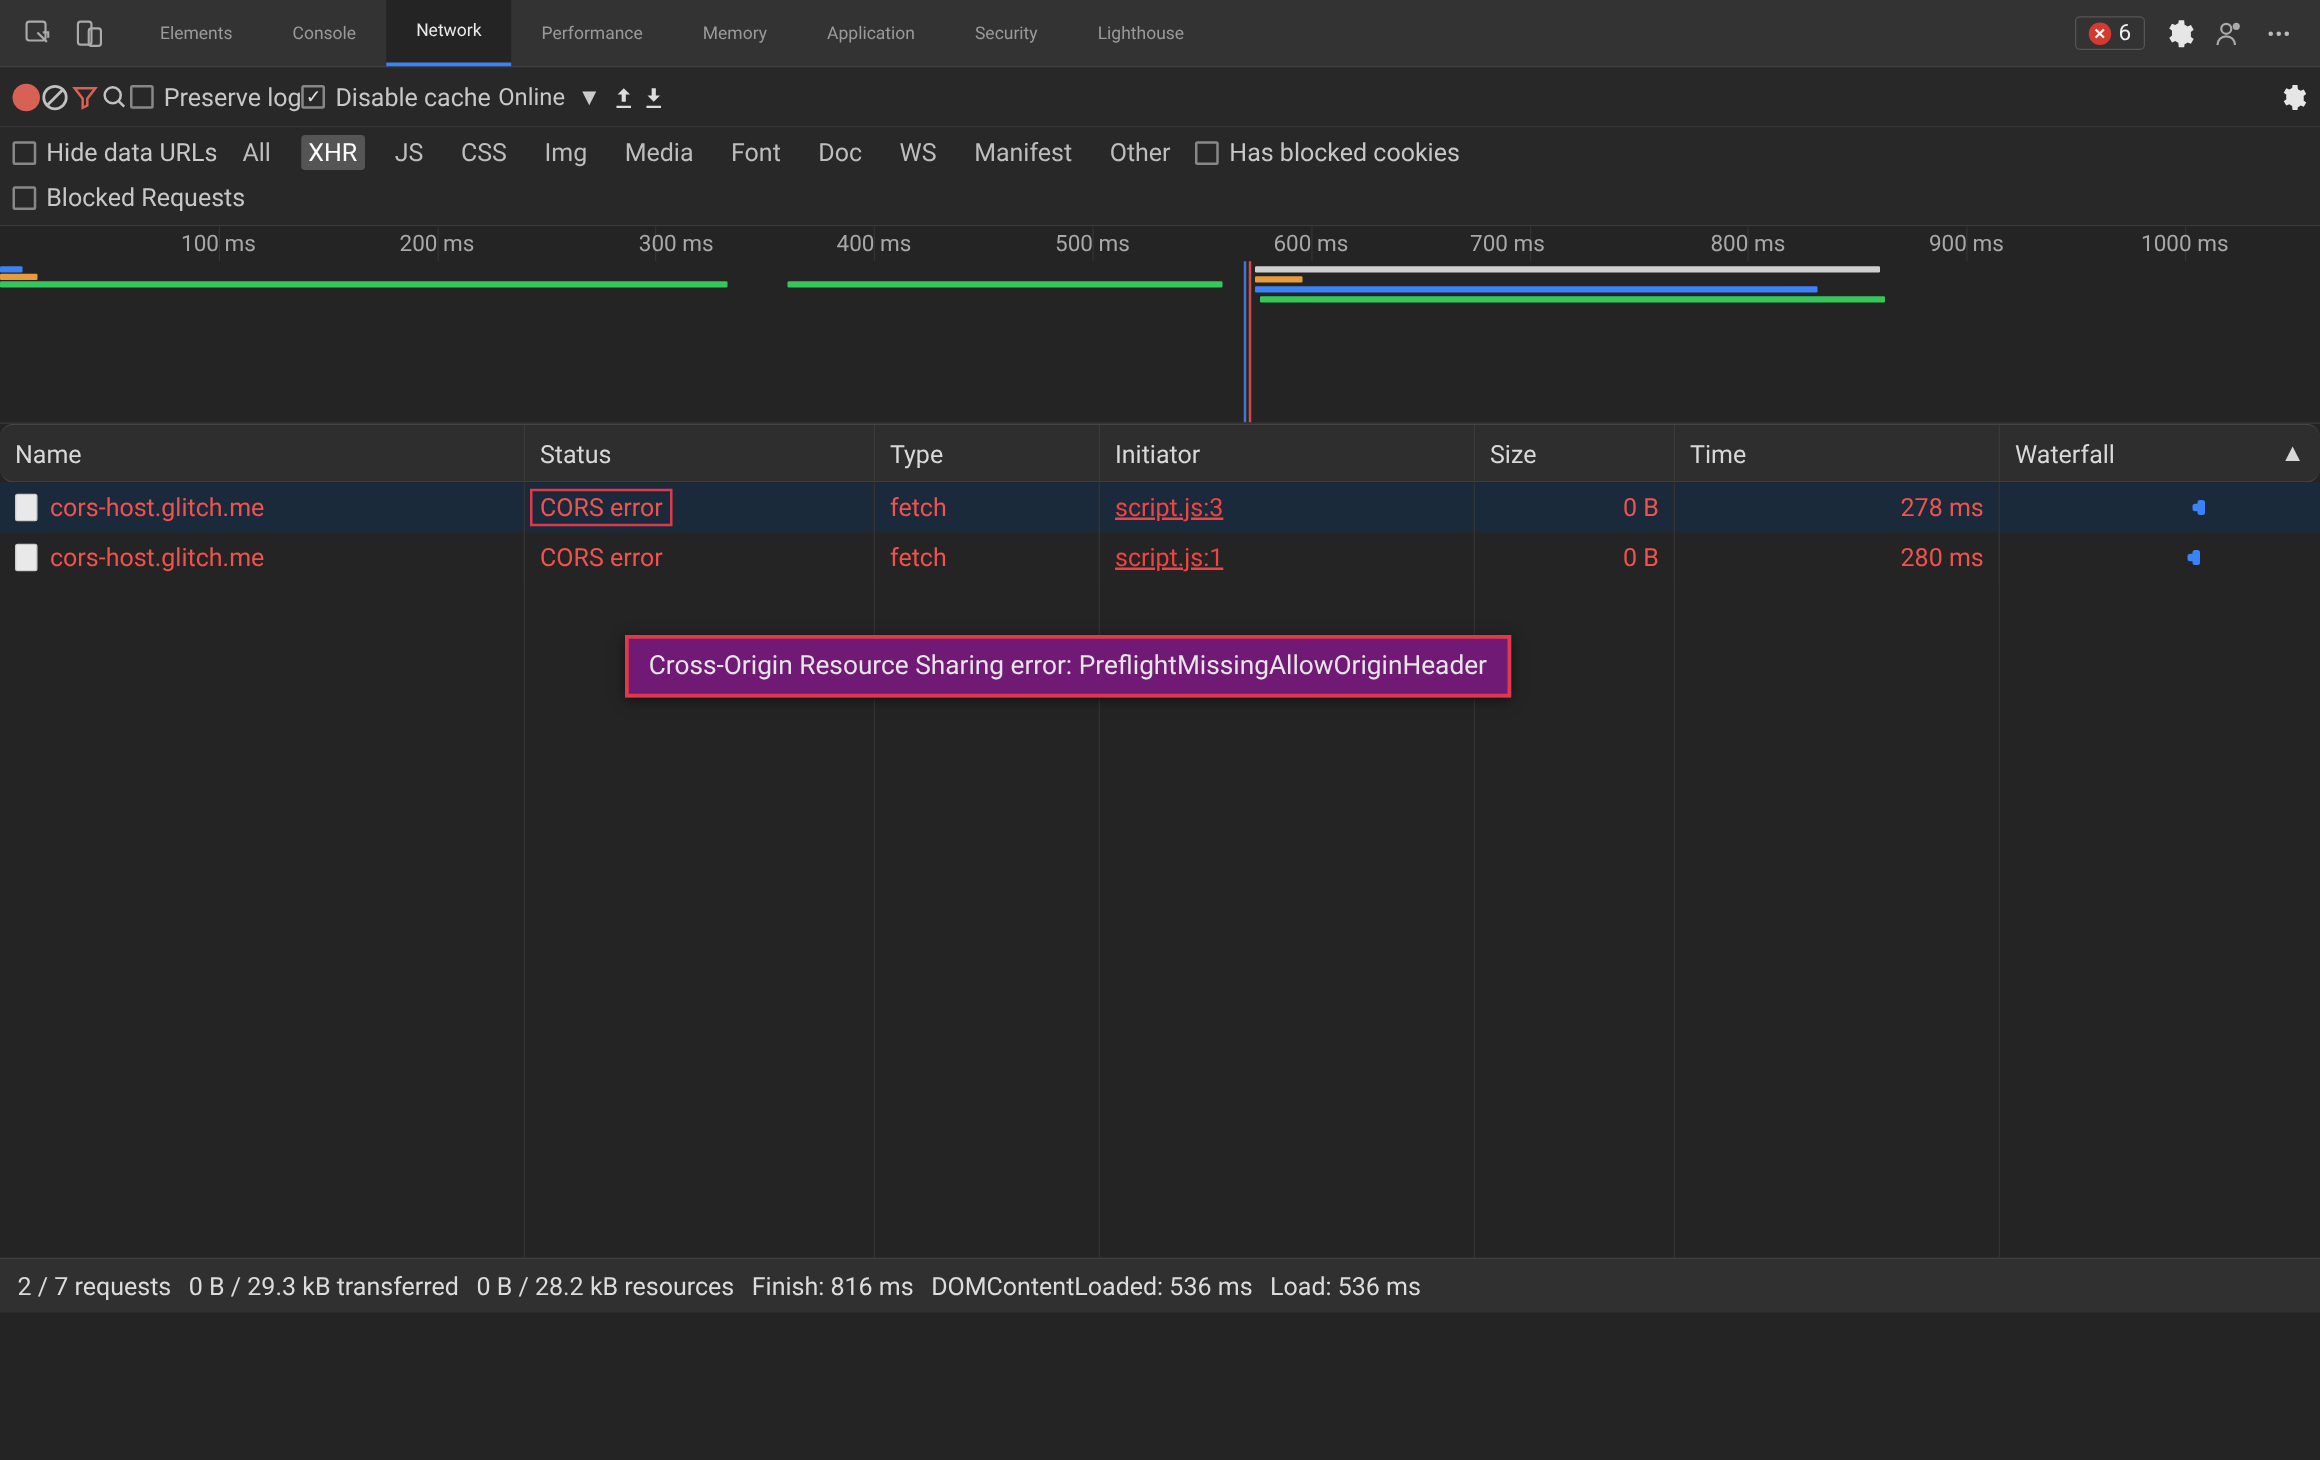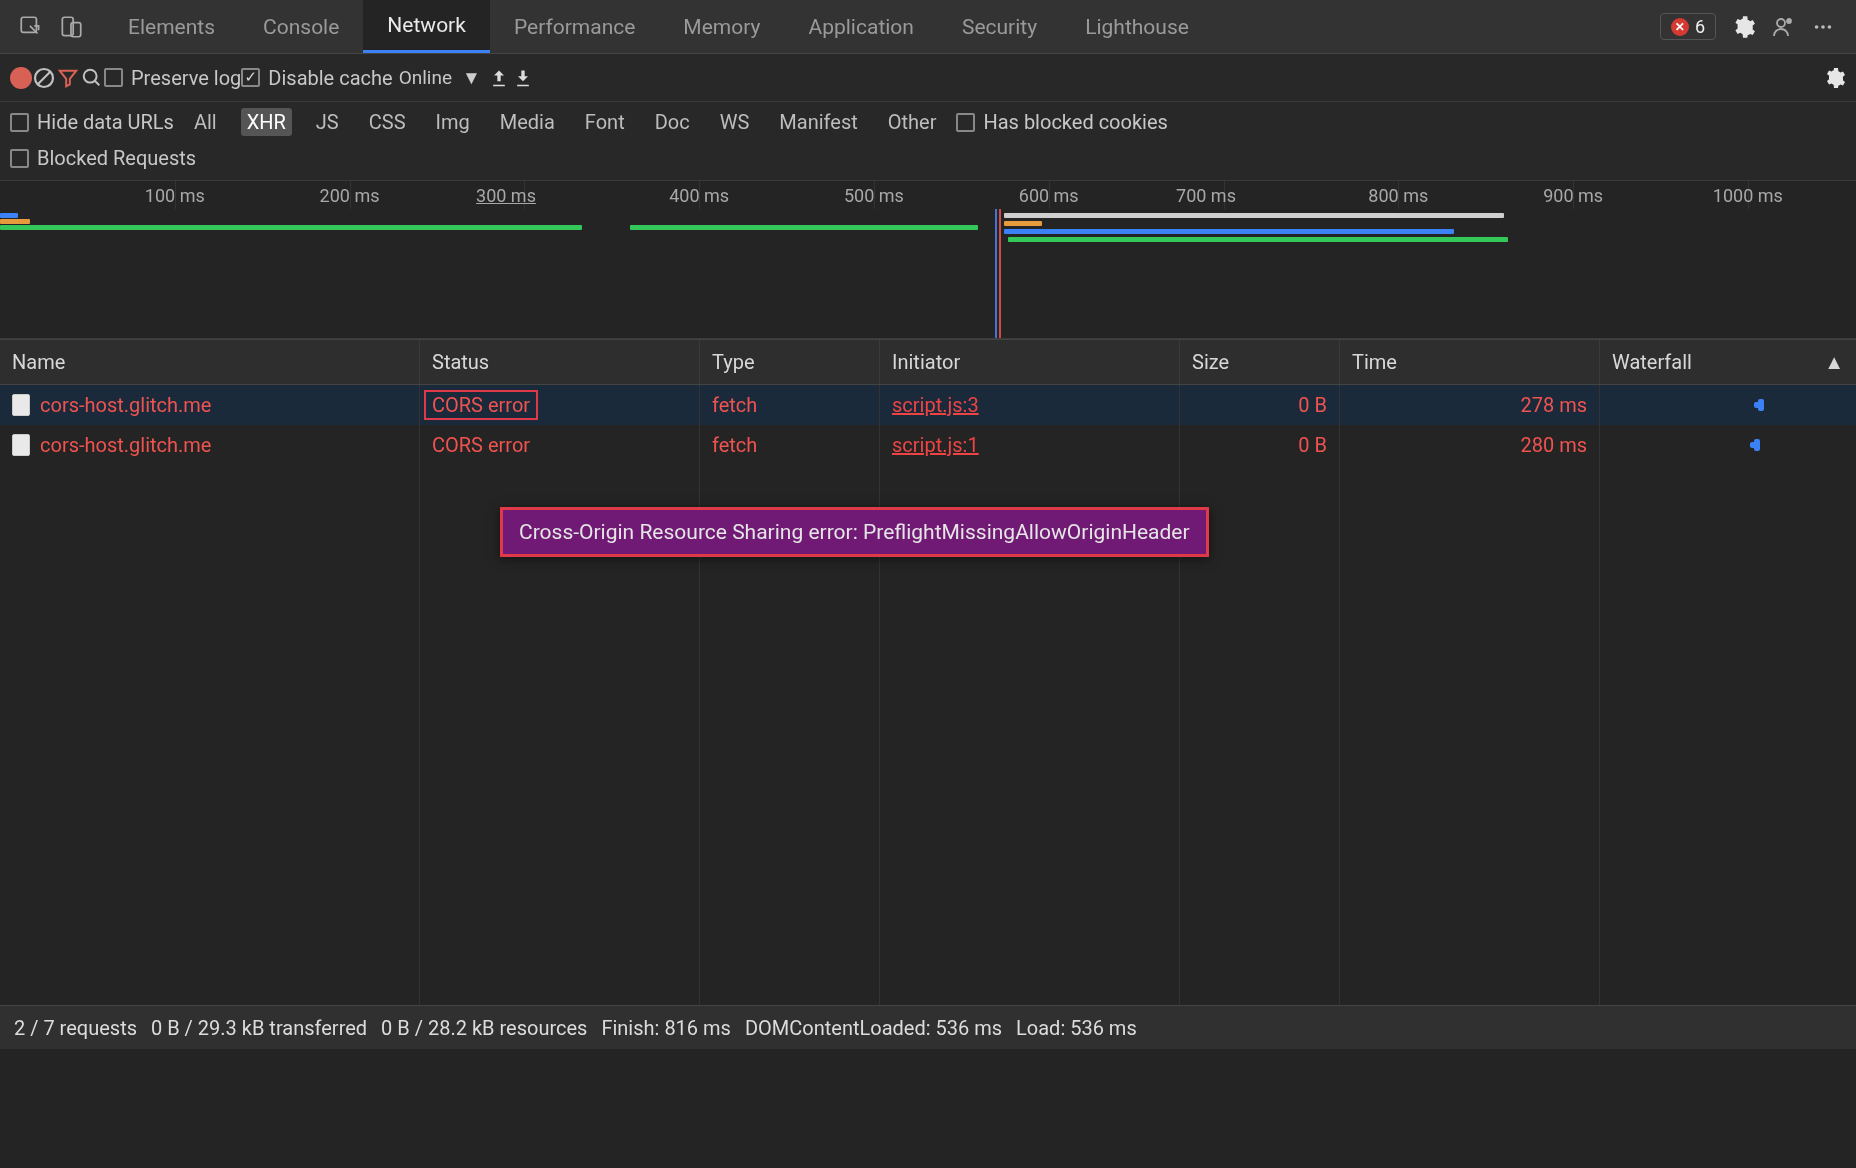--- a/index.html
+++ b/index.html
@@ -24,21 +24,21 @@
 }
 .tab-bar .left-icons { display: flex; gap: 14px; align-items: center; padding: 0 10px; }
 .tab-bar .icon { width: 26px; height: 26px; display:flex; align-items:center; justify-content:center; color:#aaa; cursor:pointer;}
 .tabs { display: flex; align-items: stretch; height: 100%; margin-left: 10px; }
 .tab {
   padding: 0 24px;
   display: flex;
   align-items: center;
   color: #9a9a9a;
   cursor: pointer;
-  font-size: 21px;
+  font-size: 14px;
 }
 .tab.active {
   background: #242424;
   color: #eaeaea;
   border-bottom: 3px solid #3b82f6;
   position: relative;
 }
 .right-icons { margin-left: auto; display: flex; align-items:center; gap: 14px; padding-right: 12px;}
 .error-badge {
   border: 1px solid #555; border-radius: 4px;
@@ -107,21 +107,21 @@
 .bar.grey  { background:#cfcfcf; }
 .vline { position:absolute; top:28px; bottom:0; width:2px; }
 .vline.blue { background:#4a72cf; }
 .vline.red  { background:#cf4a4a; }
 
 
 .table { display:flex; flex-direction:column; flex:1; }
 .thead {
   display:grid;
   grid-template-columns: 420px 280px 180px 300px 160px 260px 1fr;
-  background:#2e2e2e; border-top:1px solid #444; border-bottom:1px solid #444;
+  background:#2e2e2e; border-top:1px solid #444; border-bottom:1px solid #444;border-radius:11px;
 }
 .th {
   padding:10px 12px; font-size:20px; color:#d8d8d8; border-right:1px solid #3a3a3a;
   display:flex; align-items:center; justify-content:space-between;
 }
 .th:last-child { border-right:none;}
 .tbody { position:relative; background:#242424; height:620px;}
 .tr {
   display:grid;
   grid-template-columns: 420px 280px 180px 300px 160px 260px 1fr;
@@ -299,21 +299,21 @@
   </div>
 </div>
 
 <div class="timeline">
   <div class="time-ticks" id="time-ticks">
       <div class="time-tick-line" style="left: 174.788px;"></div>
       <div class="time-tick" style="left: 174.788px;">100 ms</div>
       <div class="time-tick-line" style="left: 349.577px;"></div>
       <div class="time-tick" style="left: 349.577px;">200 ms</div>
       <div class="time-tick-line" style="left: 524.365px;"></div>
-      <div class="time-tick" style="left: 506px; text-decoration: underline;">300 ms</div>
+      <div class="time-tick" style="left: 541px;">300 ms</div>
       <div class="time-tick-line" style="left: 699.153px;"></div>
       <div class="time-tick" style="left: 699.153px;">400 ms</div>
       <div class="time-tick-line" style="left: 873.942px;"></div>
       <div class="time-tick" style="left: 873.942px;">500 ms</div>
       <div class="time-tick-line" style="left: 1048.73px;"></div>
       <div class="time-tick" style="left: 1048.73px;">600 ms</div>
       <div class="time-tick-line" style="left: 1223.52px;"></div>
       <div class="time-tick" style="left: 1158px; margin-left: 48px;">700 ms</div>
       <div class="time-tick-line" style="left: 1398.31px;"></div>
       <div class="time-tick" style="left: 1398.31px;">800 ms</div>

